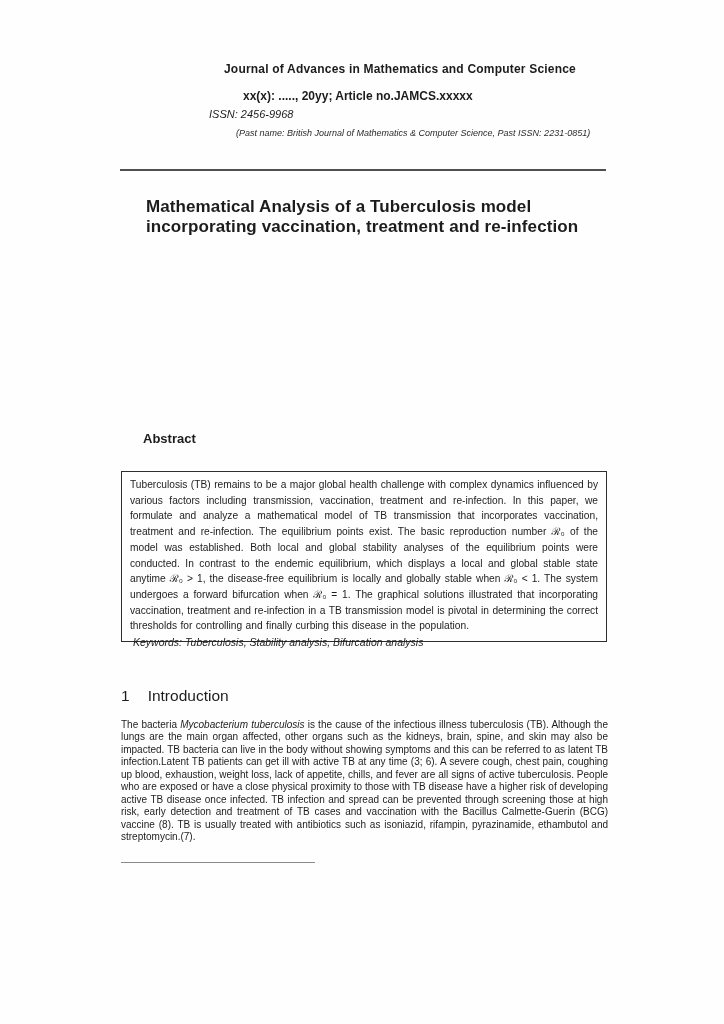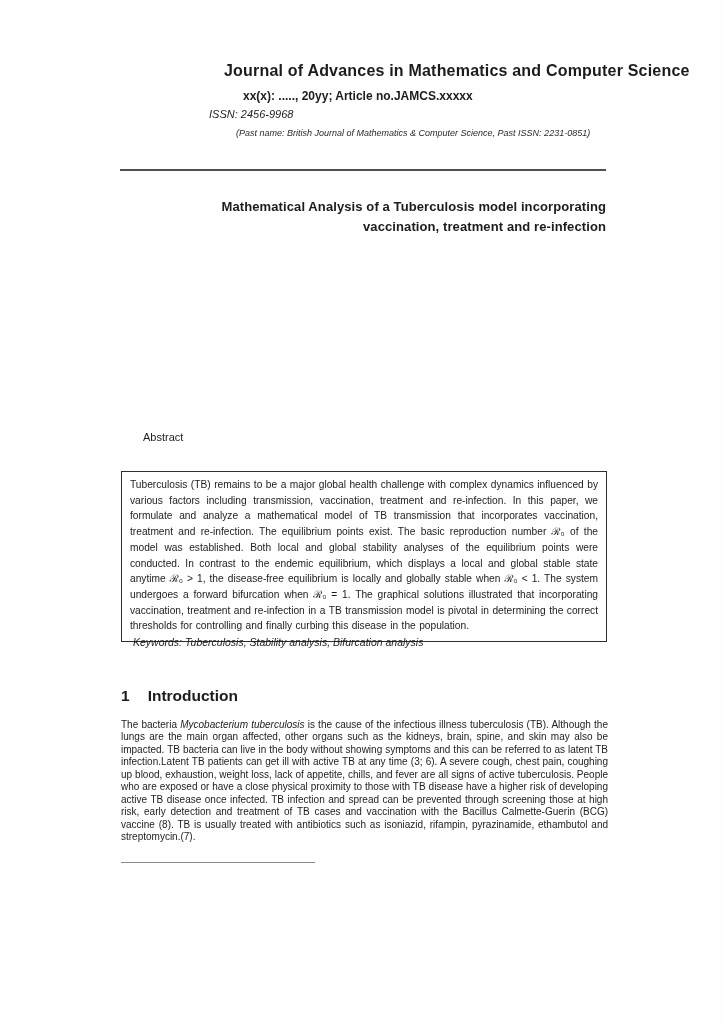--- a/index.html
+++ b/index.html
@@ -15,21 +15,21 @@
     background: #fefefe;
     font-family: "Liberation Sans", sans-serif;
     color: #1c1c1c;
     overflow: hidden;
   }
   .abs { position: absolute; }
 
   
   .journal-name {
     top: 62px; left: 224px;
-    font-size: 16px; font-weight: bold;
+    font-size: 12px; font-weight: bold;
     letter-spacing: 0.2px;
     white-space: nowrap;
   }
   .issue-line {
     top: 89px; left: 230px;
     font-size: 12px; font-weight: bold;
     white-space: nowrap;
     margin-left: 13px;
   }
   .issn-line {
@@ -46,30 +46,30 @@
   .header-rule {
     top: 169px; left: 120px;
     width: 486px; height: 2px;
     background: #4f4f4f;
   }
 
   
   .article-title {
     top: 197px; left: 146px;
     width: 460px;
-    font-size: 13px; font-weight: bold;
+    font-size: 17px; font-weight: bold;
     line-height: 20px;
-    text-align: right;
+    text-align: left;
     letter-spacing: 0.1px;
   }
 
   
   .abstract-heading {
     top: 431px; left: 143px;
-    font-size: 11px; font-weight: normal;
+    font-size: 13px; font-weight: bold;
   }
   .abstract-box {
     top: 471px; left: 121px;
     width: 486px;
     box-sizing: border-box;
     border: 1.5px solid #2e2e2e;
     padding: 5px 8px 7px 8px;
     font-size: 10.2px;
     line-height: 15.7px;
     text-align: justify;
@@ -83,21 +83,21 @@
   }
   .classification-line {
     top: 654px; left: 121px;
     font-size: 10.5px;
     white-space: nowrap;
   }
 
   
   .intro-heading {
     top: 687px; left: 121px;
-    font-size: 15.5px; font-weight: bold;
+    font-size: 15.5px; font-weight: normal;
   }
   .intro-heading .section-label { margin-left: 18px; }
   .intro-para {
     top: 719px; left: 121px;
     width: 487px;
     font-size: 10px;
     line-height: 12.45px;
     text-align: justify;
   }
   .italic { font-style: italic; }

